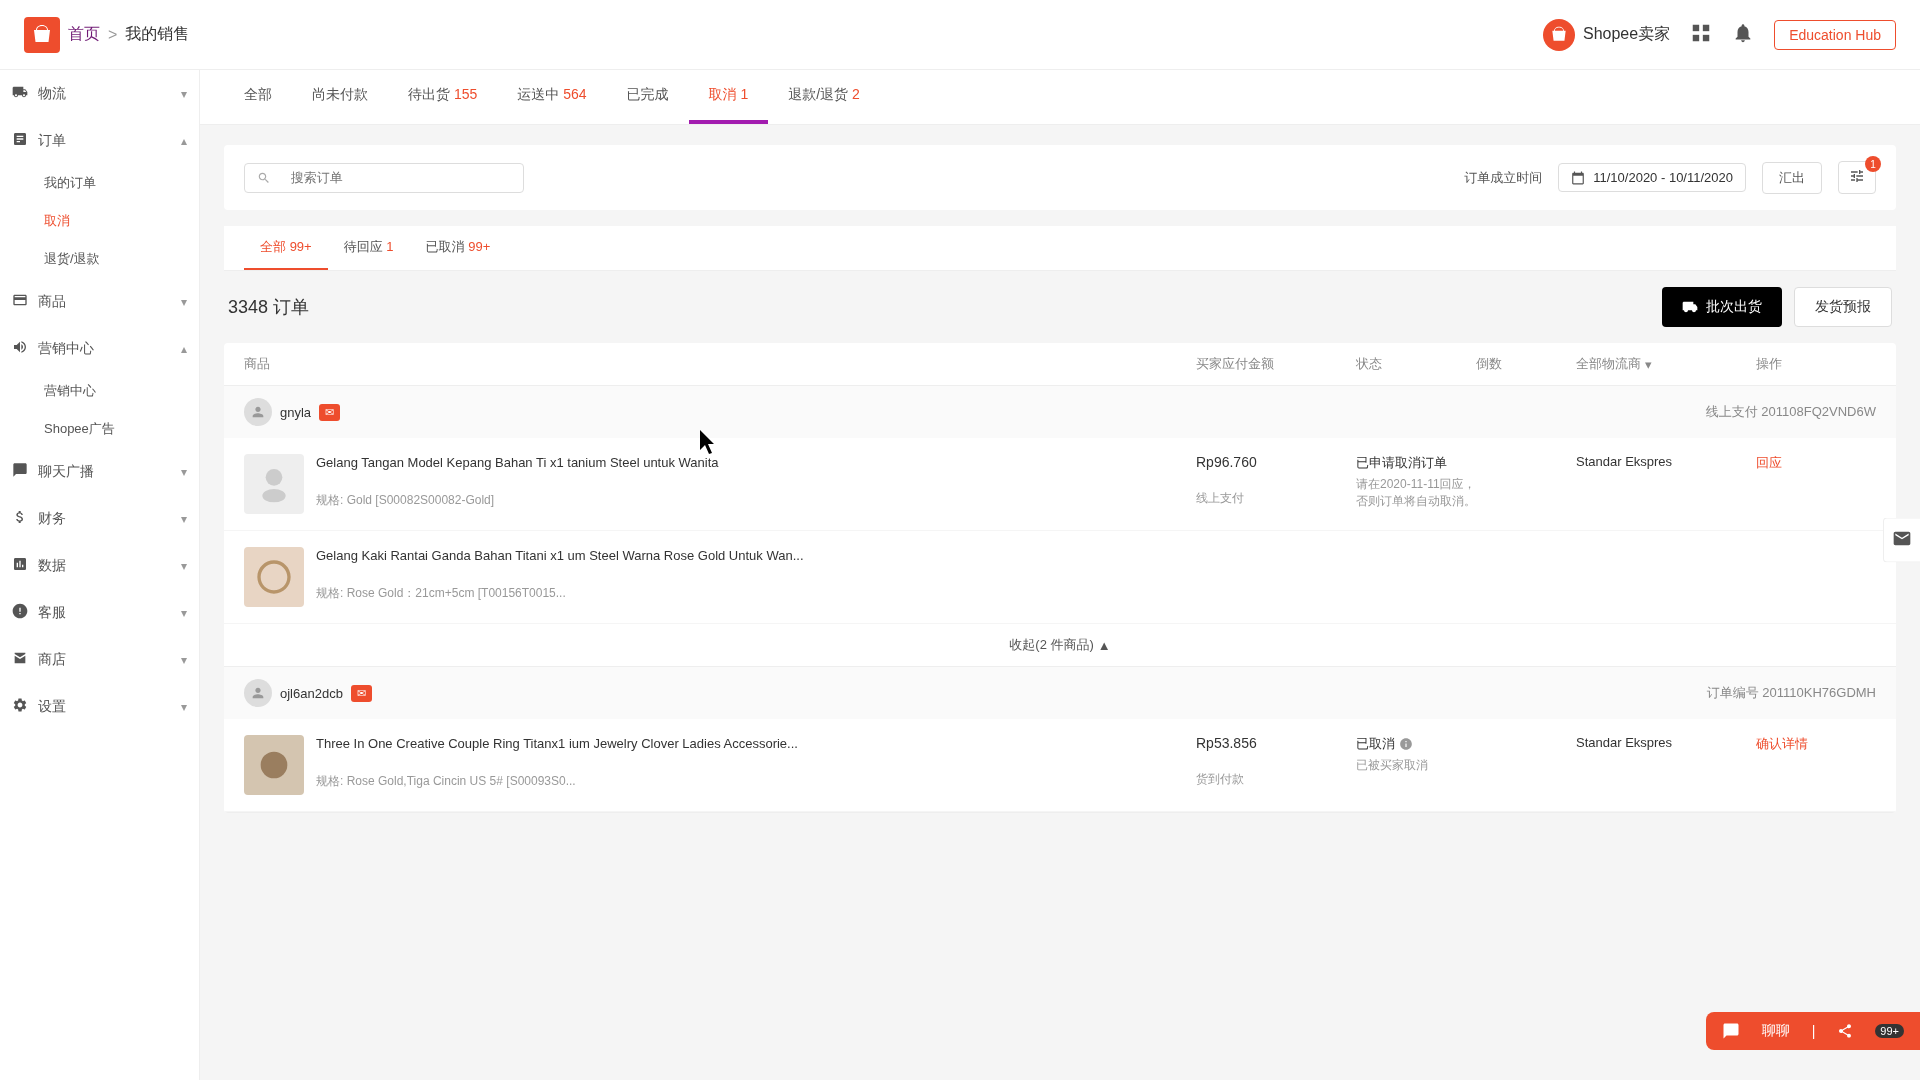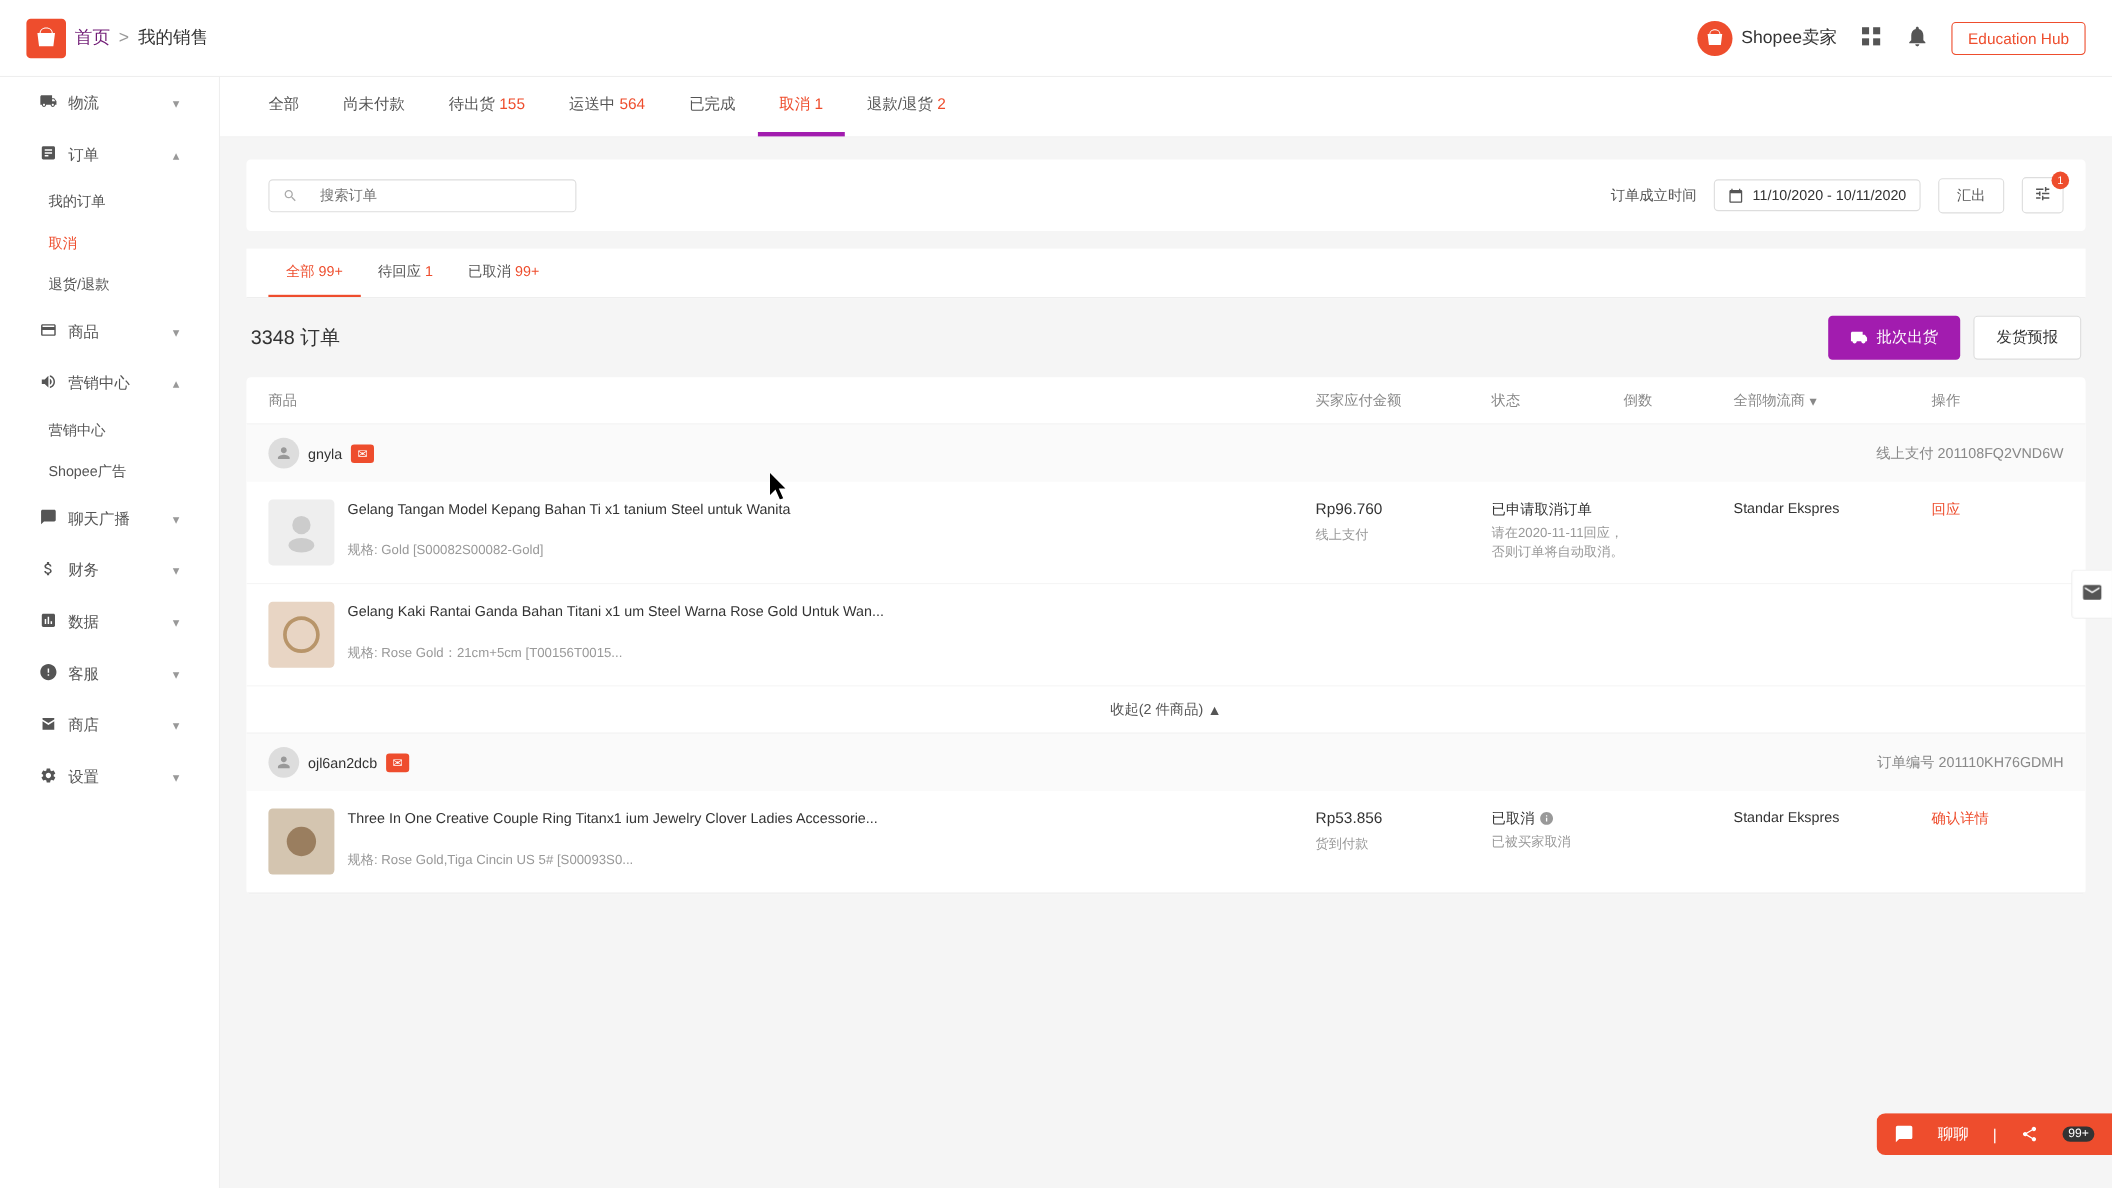--- a/index.html
+++ b/index.html
@@ -33,21 +33,21 @@
     
     .layout { display: flex; margin-top: 70px; min-height: calc(100vh - 70px); }
 
     
     .sidebar {
       width: 200px; background: #fff; border-right: 1px solid #eee;
       position: fixed; top: 70px; bottom: 0; overflow-y: auto; left: 0;
     }
     .sidebar-item {
       display: flex; align-items: center; justify-content: space-between;
-      padding: 14px 36px; cursor: pointer; color: #555; font-size: 14px;
+      padding: 14px 12px; cursor: pointer; color: #555; font-size: 14px;
     }
     .sidebar-item-left { display: flex; align-items: center; gap: 10px; }
     .sidebar-sub { padding: 0; }
     .sidebar-sub-item { padding: 10px 20px 10px 44px; cursor: pointer; color: #555; font-size: 13px; }
     .sidebar-sub-item.active { color: #ee4d2d; font-weight: 500; }
     .chevron { font-size: 12px; color: #999; }
 
     
     .main { margin-left: 200px; flex: 1; padding: 0; }
 
@@ -109,21 +109,21 @@
     .sub-tab .count { color: #ee4d2d; }
 
     
     .order-header {
       display: flex; align-items: center; justify-content: space-between;
       margin-bottom: 16px; padding: 0 4px;
     }
     .order-count { font-size: 18px; font-weight: 500; }
     .order-actions { display: flex; gap: 12px; }
     .batch-ship-btn {
-      background: #a21caf; color: #fff; border: none;
+      background: #000000; color: #fff; border: none;
       padding: 10px 20px; border-radius: 4px; cursor: pointer; font-size: 14px;
       display: flex; align-items: center; gap: 8px;
     }
     .forecast-btn {
       background: #fff; color: #333; border: 1px solid #ddd;
       padding: 10px 20px; border-radius: 4px; cursor: pointer; font-size: 14px;
     }
 
     
     .table-container { background: #fff; border-radius: 4px; overflow: hidden; }
@@ -159,21 +159,21 @@
     .product-cell { display: flex; gap: 12px; align-items: flex-start; }
     .product-thumb {
       width: 60px; height: 60px; background: #eee; border-radius: 4px; flex-shrink: 0;
       overflow: hidden; display: flex; align-items: center; justify-content: center;
     }
     .product-info { flex: 1; }
     .product-name { font-size: 13px; color: #333; line-height: 1.4; }
     .product-spec { font-size: 12px; color: #999; margin-top: 20px; }
     .price-cell { }
     .price { font-size: 14px; font-weight: 500; }
-    .payment-method { font-size: 12px; color: #999; margin-top: 8px; }
+    .payment-method { font-size: 12px; color: #999; margin-top: 20px; }
     .status-cell { }
     .status-text { font-size: 13px; color: #333; }
     .status-desc { font-size: 12px; color: #999; margin-top: 4px; line-height: 1.4; }
     .logistics-cell { font-size: 13px; color: #333; }
     .action-cell { }
     .action-link { color: #ee4d2d; font-size: 13px; cursor: pointer; text-decoration: none; }
 
     
     .collapse-row {
       padding: 12px 20px; text-align: center; cursor: pointer;

